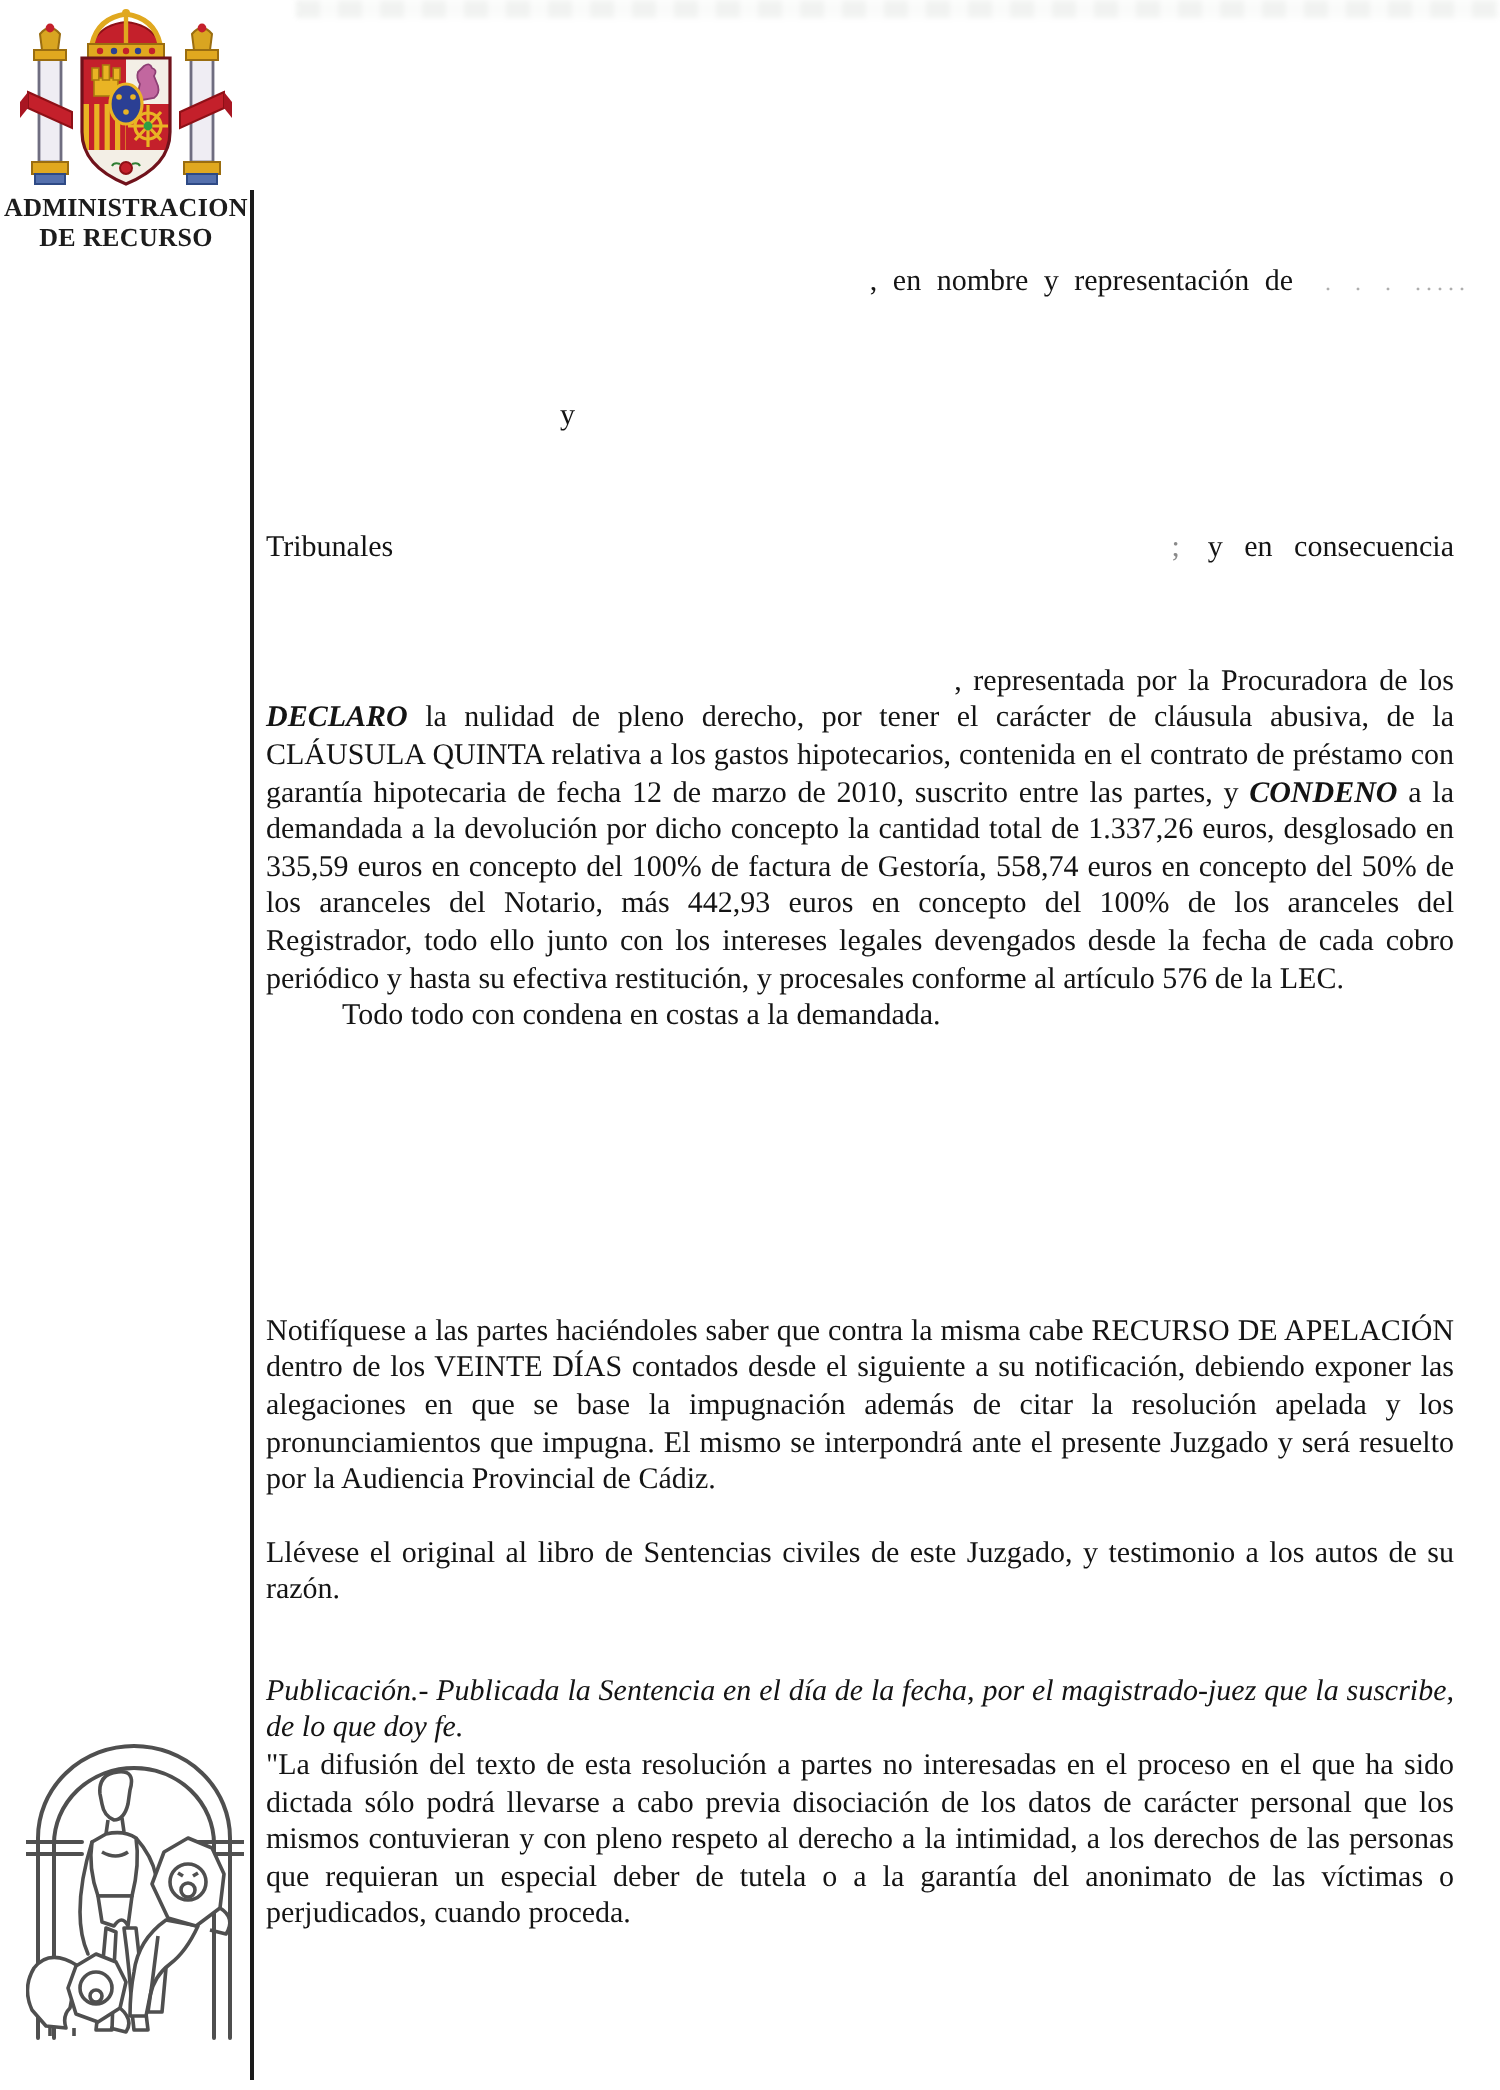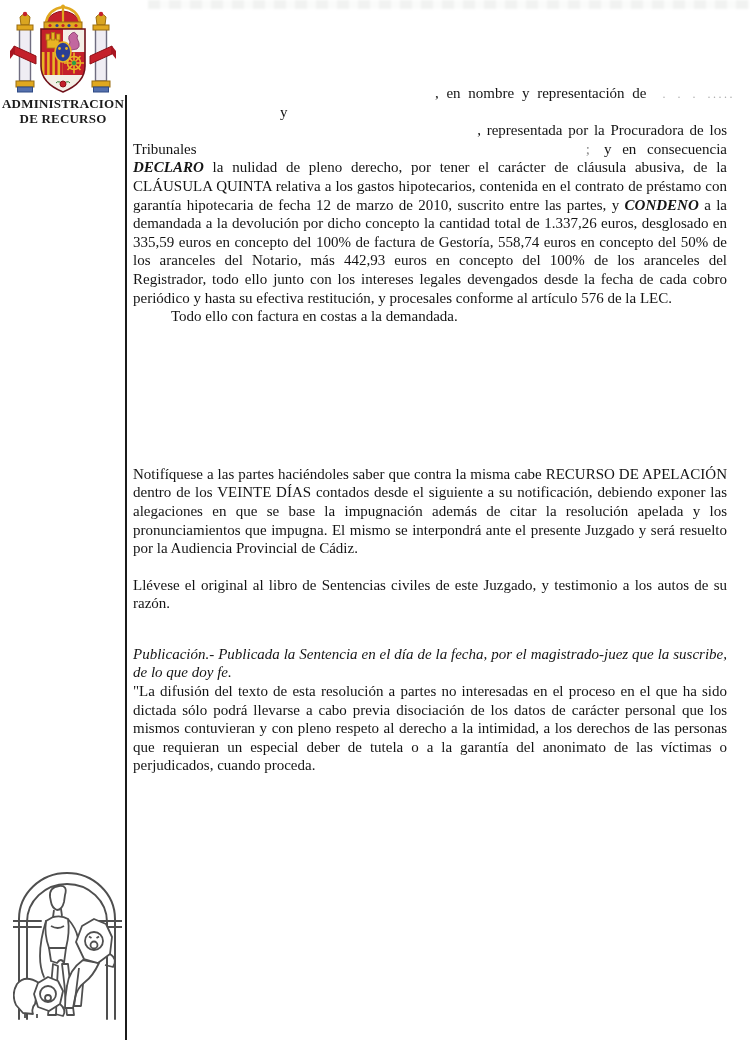--- a/index.html
+++ b/index.html
@@ -18,21 +18,21 @@
     font-weight:bold;font-size:13px;line-height:15px;color:#1c1c1c;letter-spacing:.2px;}
   .junta{position:absolute;left:13px;top:864px;width:109px;height:156px;}
 
   .rule{position:absolute;left:125px;top:95px;width:2px;height:945px;background:#1b1b1b;}
 
   
   .content{position:absolute;left:133px;top:0;width:594px;
     font-size:15px;line-height:18.6px;text-align:justify;}
   .content p{margin:0;}
   .intro{padding-top:84px;}
-  .il{height:18.6px;white-space:nowrap;}
+  .il{height:18.6px;white-space:nowrap;margin-top:48px;}
   .l1{text-align:right;word-spacing:4px;}
   .redact{color:#aeaeae;font-size:12px;letter-spacing:2.5px;margin-left:16px;margin-right:-8px;}
   .l2{display:flex;justify-content:space-between;}
   .l2 .y{margin-left:147px;}
   .l2 .r{word-spacing:7px;}
   .l3{text-align:right;word-spacing:2px;}
   .l4{display:flex;justify-content:space-between;}
   .l4 .rg{word-spacing:7px;}
   .semi{color:#8a8a8a;margin-right:14px;}
   b,strong{font-weight:bold;font-style:italic;}
@@ -172,30 +172,30 @@
   </div>
 
   <main class="content">
     <div class="intro">
       <div class="il l1">
         <span>, en nombre y representación de</span><span class="redact">. . . .....</span>
       </div>
       <div class="il l2">
         <span class="y">y</span>
       </div>
-      <div class="il l3">, representada por la Procuradora de los</div>
       <div class="il l4">
         <span>Tribunales</span>
         <span class="rg"><span class="semi">;</span><span>y en consecuencia</span></span>
       </div>
+      <div class="il l3">, representada por la Procuradora de los</div>
     </div>
 
     <p><strong>DECLARO</strong><span> la nulidad de pleno derecho, por tener el carácter de cláusula abusiva, de la CLÁUSULA QUINTA relativa a los gastos hipotecarios, contenida en el contrato de préstamo con garantía hipotecaria de fecha 12 de marzo de 2010, suscrito entre las partes, y </span><strong>CONDENO</strong><span> a la demandada a la devolución por dicho concepto la cantidad total de 1.337,26 euros, desglosado en 335,59 euros en concepto del 100% de factura de Gestoría, 558,74 euros en concepto del 50% de los aranceles del Notario, más 442,93 euros en concepto del 100% de los aranceles del Registrador, todo ello junto con los intereses legales devengados desde la fecha de cada cobro periódico y hasta su efectiva restitución, y procesales conforme al artículo 576 de la LEC.</span></p>
 
-    <p class="indent">Todo ello con factura en costas a la demandada.</p>
+    <p class="indent">Todo todo con condena en costas a la demandada.</p>
 
     <p class="mt-big">Notifíquese a las partes haciéndoles saber que contra la misma cabe RECURSO DE APELACIÓN dentro de los VEINTE DÍAS contados desde el siguiente a su notificación, debiendo exponer las alegaciones en que se base la impugnación además de citar la resolución apelada y los pronunciamientos que impugna. El mismo se interpondrá ante el presente Juzgado y será resuelto por la Audiencia Provincial de Cádiz.</p>
 
     <p class="mt-med">Llévese el original al libro de Sentencias civiles de este Juzgado, y testimonio a los autos de su razón.</p>
 
 
     <p class="mt-pub">Publicación.- Publicada la Sentencia en el día de la fecha, por el magistrado-juez que la suscribe, de lo que doy fe.</p>
 
     <p>"La difusión del texto de esta resolución a partes no interesadas en el proceso en el que ha sido dictada sólo podrá llevarse a cabo previa disociación de los datos de carácter personal que los mismos contuvieran y con pleno respeto al derecho a la intimidad, a los derechos de las personas que requieran un especial deber de tutela o a la garantía del anonimato de las víctimas o perjudicados, cuando proceda.</p>
 

